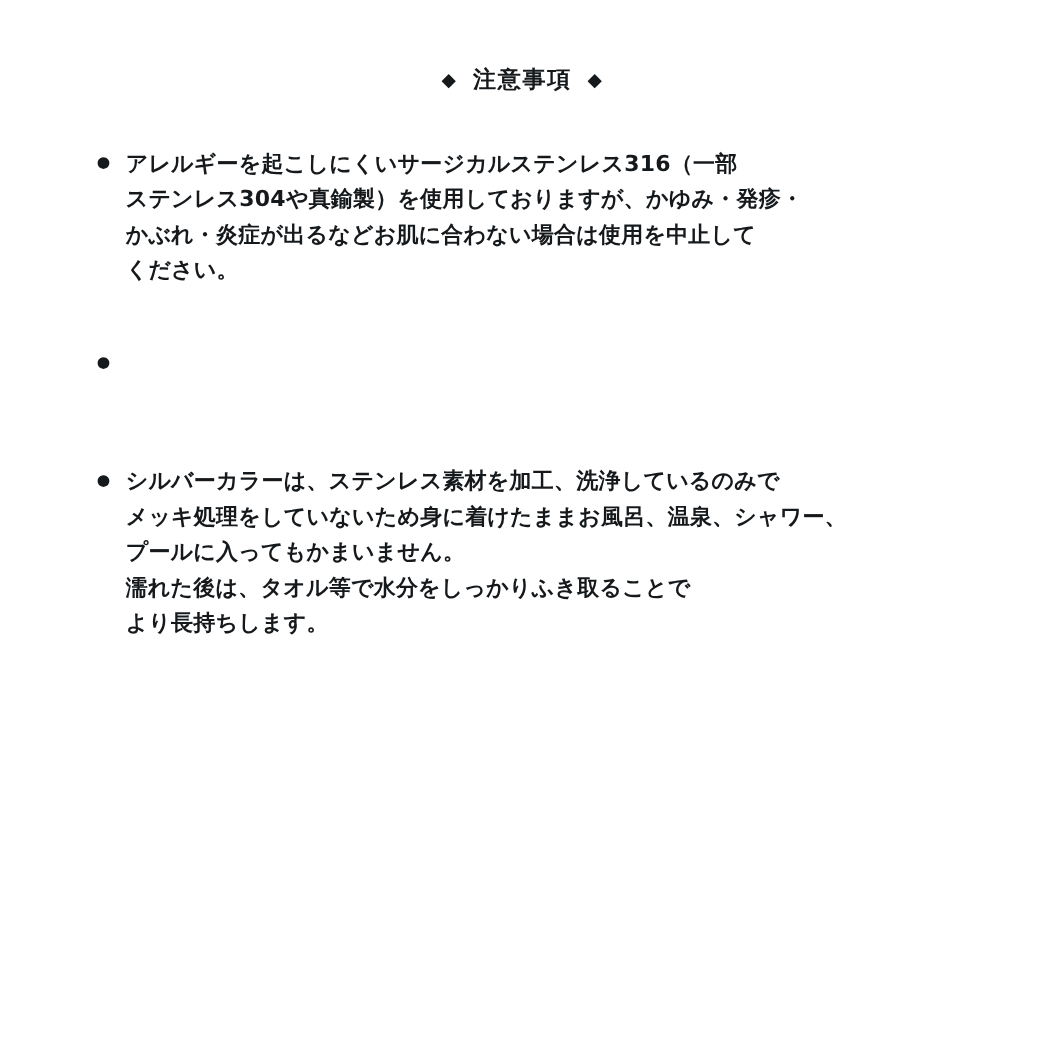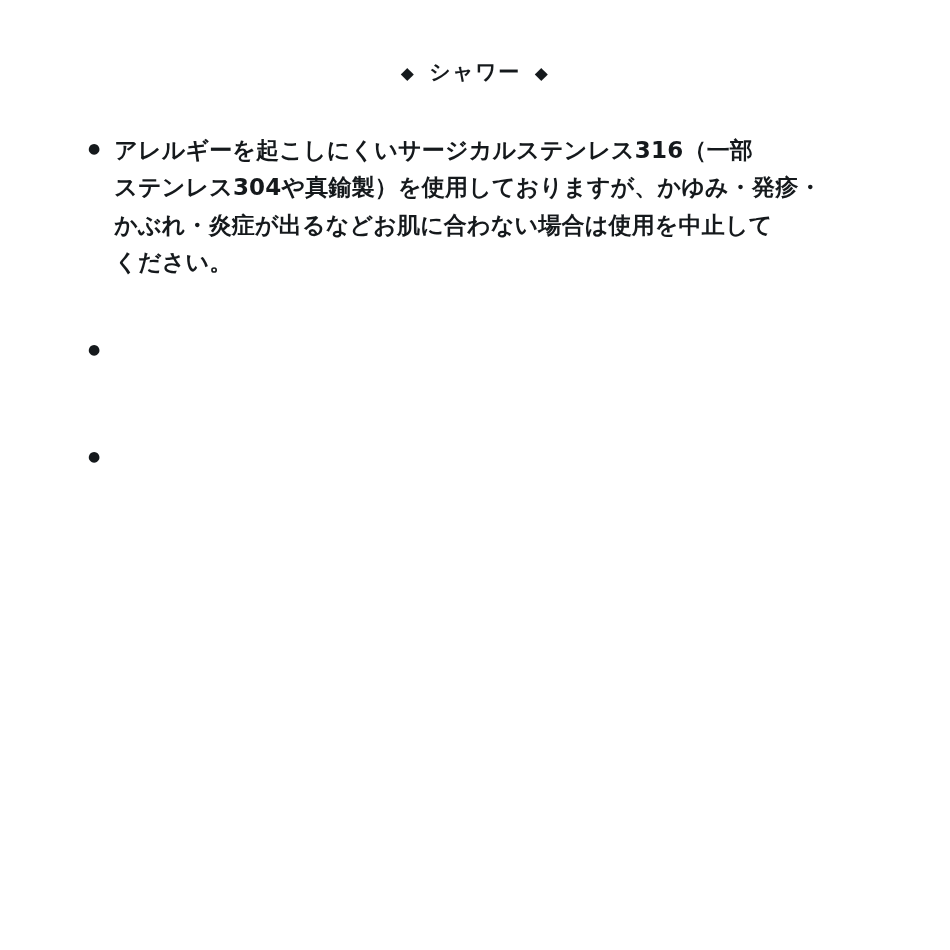--- a/index.html
+++ b/index.html
@@ -52,50 +52,55 @@
   }
   .note-gap-1 { margin-bottom: 52px; }
   .note-gap-2 { margin-bottom: 84px; }
   .bullet {
     font-size: 14px;
     line-height: 1;
     padding-top: 9px;
     flex: 0 0 auto;
   }
   .note-body {
-    font-size: 23px;
+    font-size: 20px;
     font-weight: bold;
     line-height: 1.62;
     letter-spacing: 0.2px;
     white-space: pre-line;
   }
 </style>
 </head>
 <body>
 
 <div class="page">
 
   <div class="title-row">
     <span class="diamond">◆</span>
-    <span class="title-text">シャワー</span>
+    <span class="title-text">注意事項</span>
     <span class="diamond">◆</span>
   </div>
 
   <div class="notes">
 
     <div class="note note-gap-1">
       <span class="bullet">●</span>
       <div class="note-body">アレルギーを起こしにくいサージカルステンレス316（一部
 ステンレス304や真鍮製）を使用しておりますが、かゆみ・発疹・
 かぶれ・炎症が出るなどお肌に合わない場合は使用を中止して
 ください。</div>
     </div>
 
     <div class="note note-gap-2">
       <span class="bullet">●</span>
     </div>
 
     <div class="note">
       <span class="bullet">●</span>
+      <div class="note-body">シルバーカラーは、ステンレス素材を加工、洗浄しているのみで
+メッキ処理をしていないため身に着けたままお風呂、温泉、シャワー、
+プールに入ってもかまいません。
+濡れた後は、タオル等で水分をしっかりふき取ることで
+より長持ちします。</div>
     </div>
 
   </div>
 </div>
 
 </body></html>

